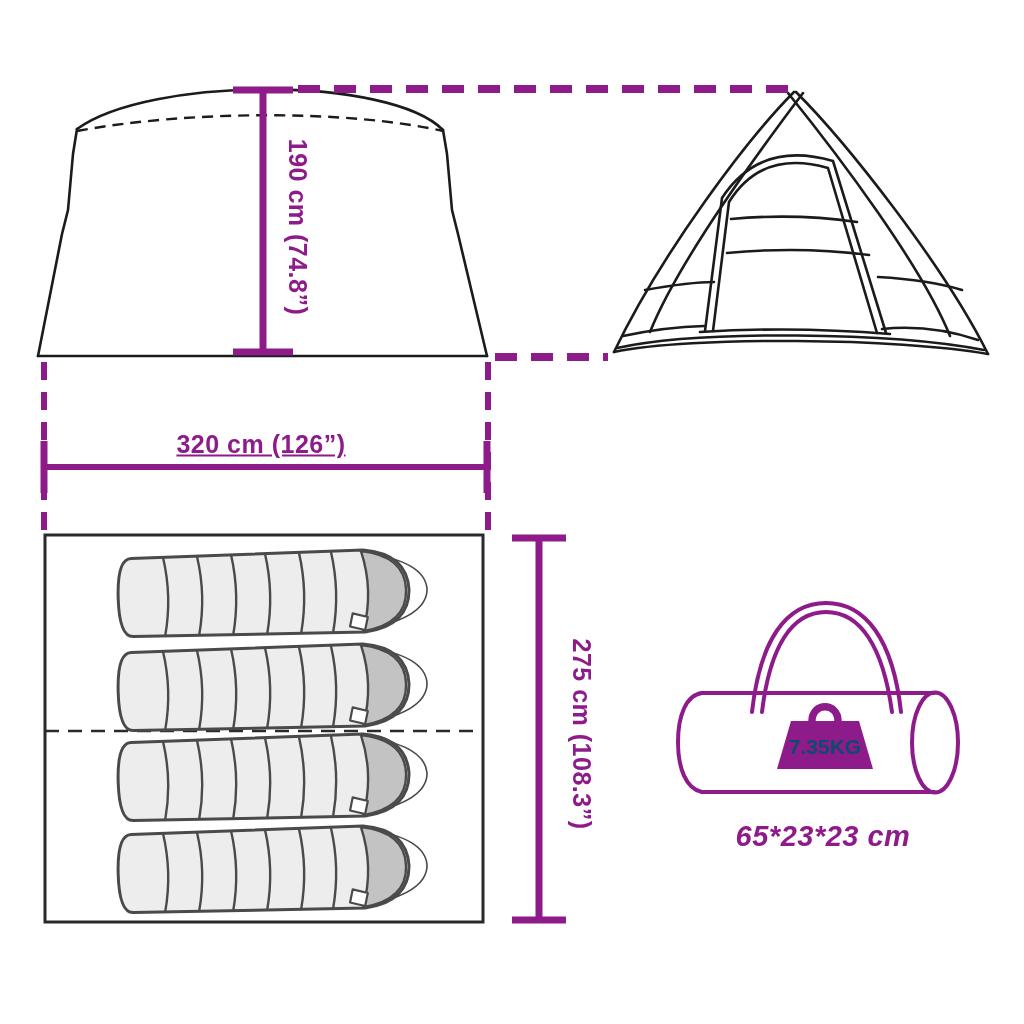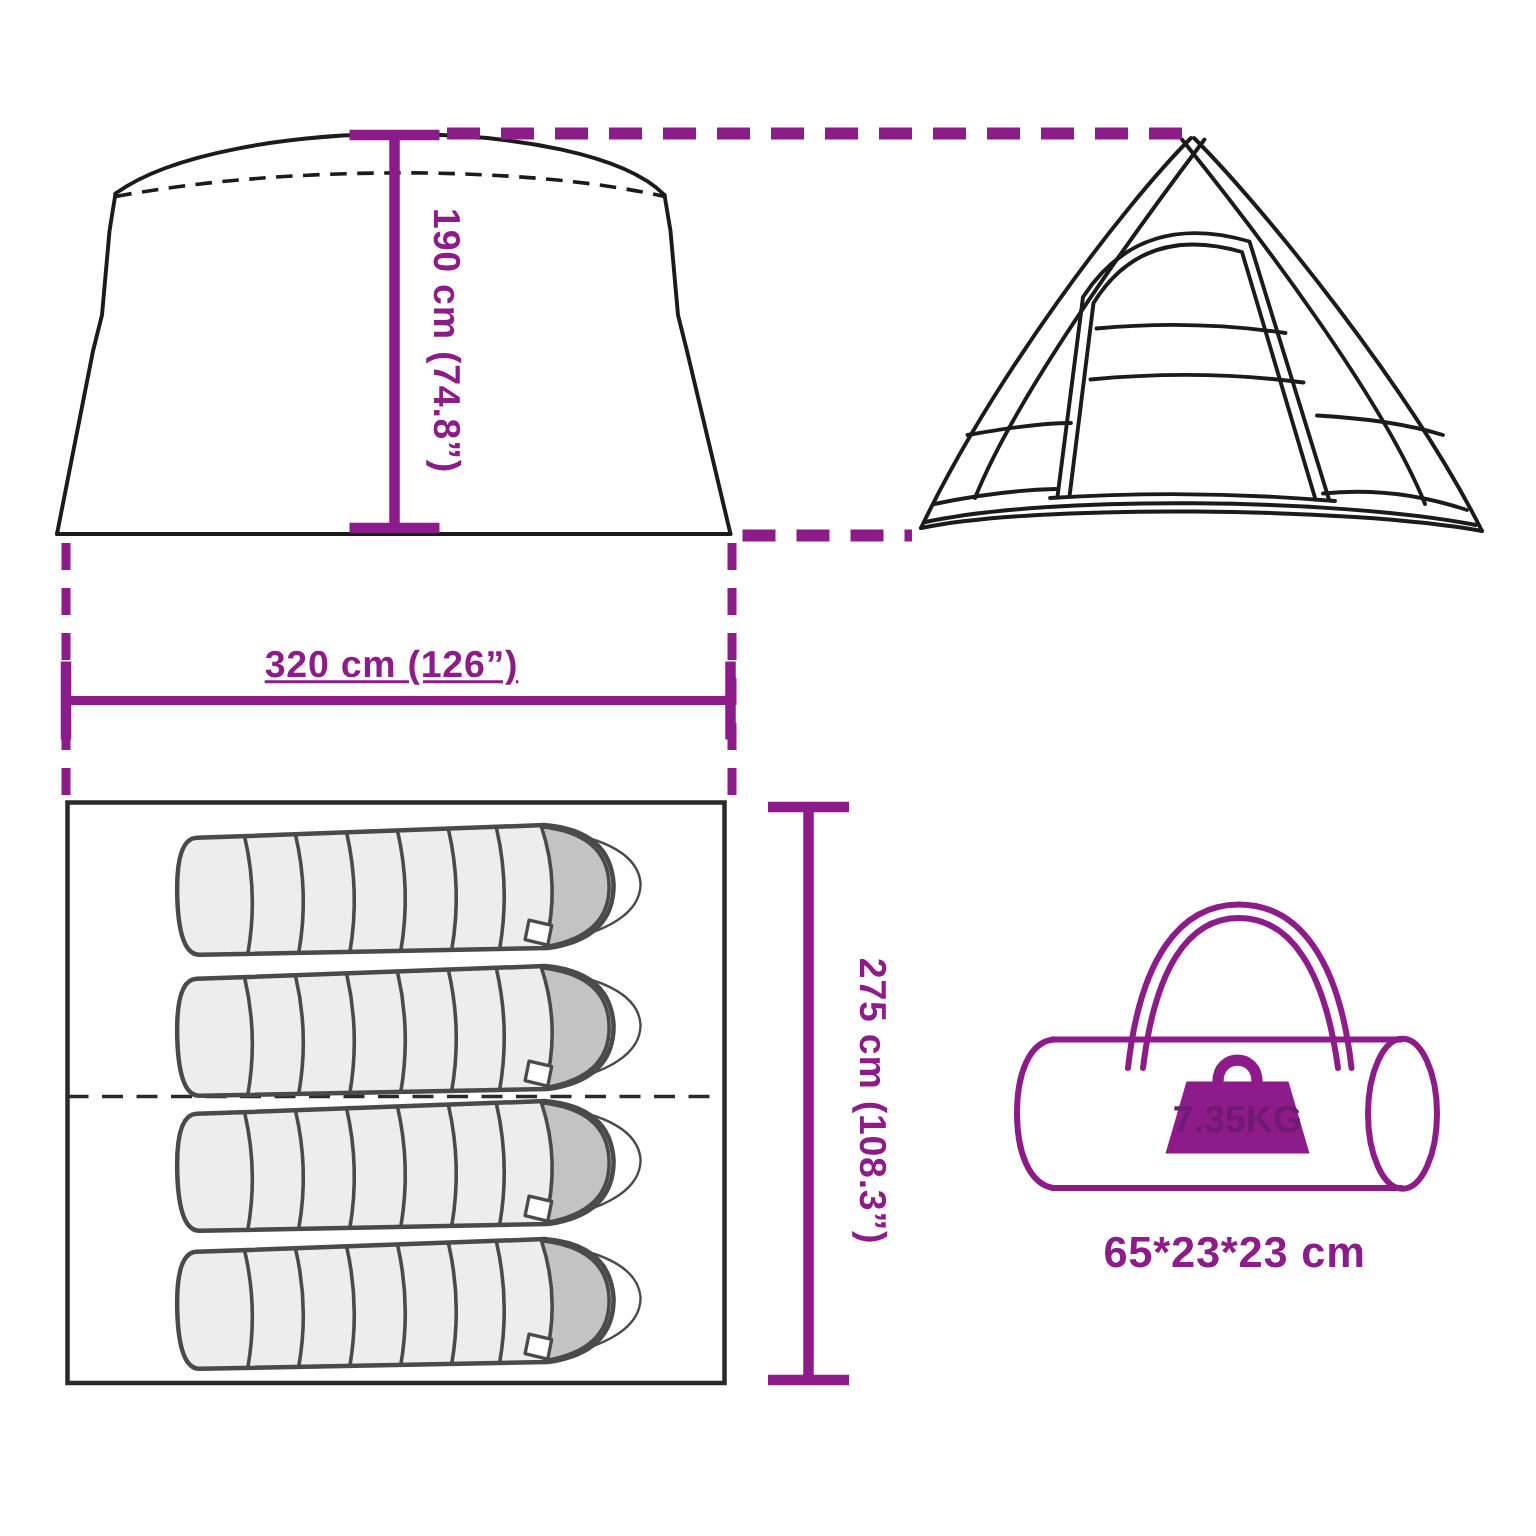--- a/index.html
+++ b/index.html
@@ -25,22 +25,22 @@
   .bag-cap  { fill:#c3c3c3; stroke:#4a4a4a; stroke-width:2.4; stroke-linejoin:round; }
   .bag-zip  { fill:#ffffff; stroke:#4a4a4a; stroke-width:2.2; stroke-linejoin:round; }
 
   .carry { stroke:var(--accent); fill:none; stroke-width:4; stroke-linecap:round; }
   .weight-fill { fill:var(--accent); stroke:none; }
   .ring { stroke:var(--accent); fill:none; stroke-width:7.5; stroke-linecap:round; }
 
   .label { position:absolute; color:var(--accent); font-weight:700; font-size:25px;
            white-space:nowrap; transform:translate(-50%,-50%); letter-spacing:0.5px; }
   .label.rot { transform:translate(-50%,-50%) rotate(90deg); }
-  .label.white { color:#701a75; font-size:25px; letter-spacing:0; }
-  .label.big { font-size:29px; }
+  .label.white { color:#0c4a6e; font-size:21px; letter-spacing:0; }
+  .label.big { font-size:29px;font-style:italic; }
 </style>
 </head>
 <body>
 
 <div class="stage">
 
 <svg class="art" width="1024" height="1024" viewBox="0 0 1024 1024">
 
   <g>
     <path class="ink" d="M77,129 C150,76 390,76 443,130"></path>

